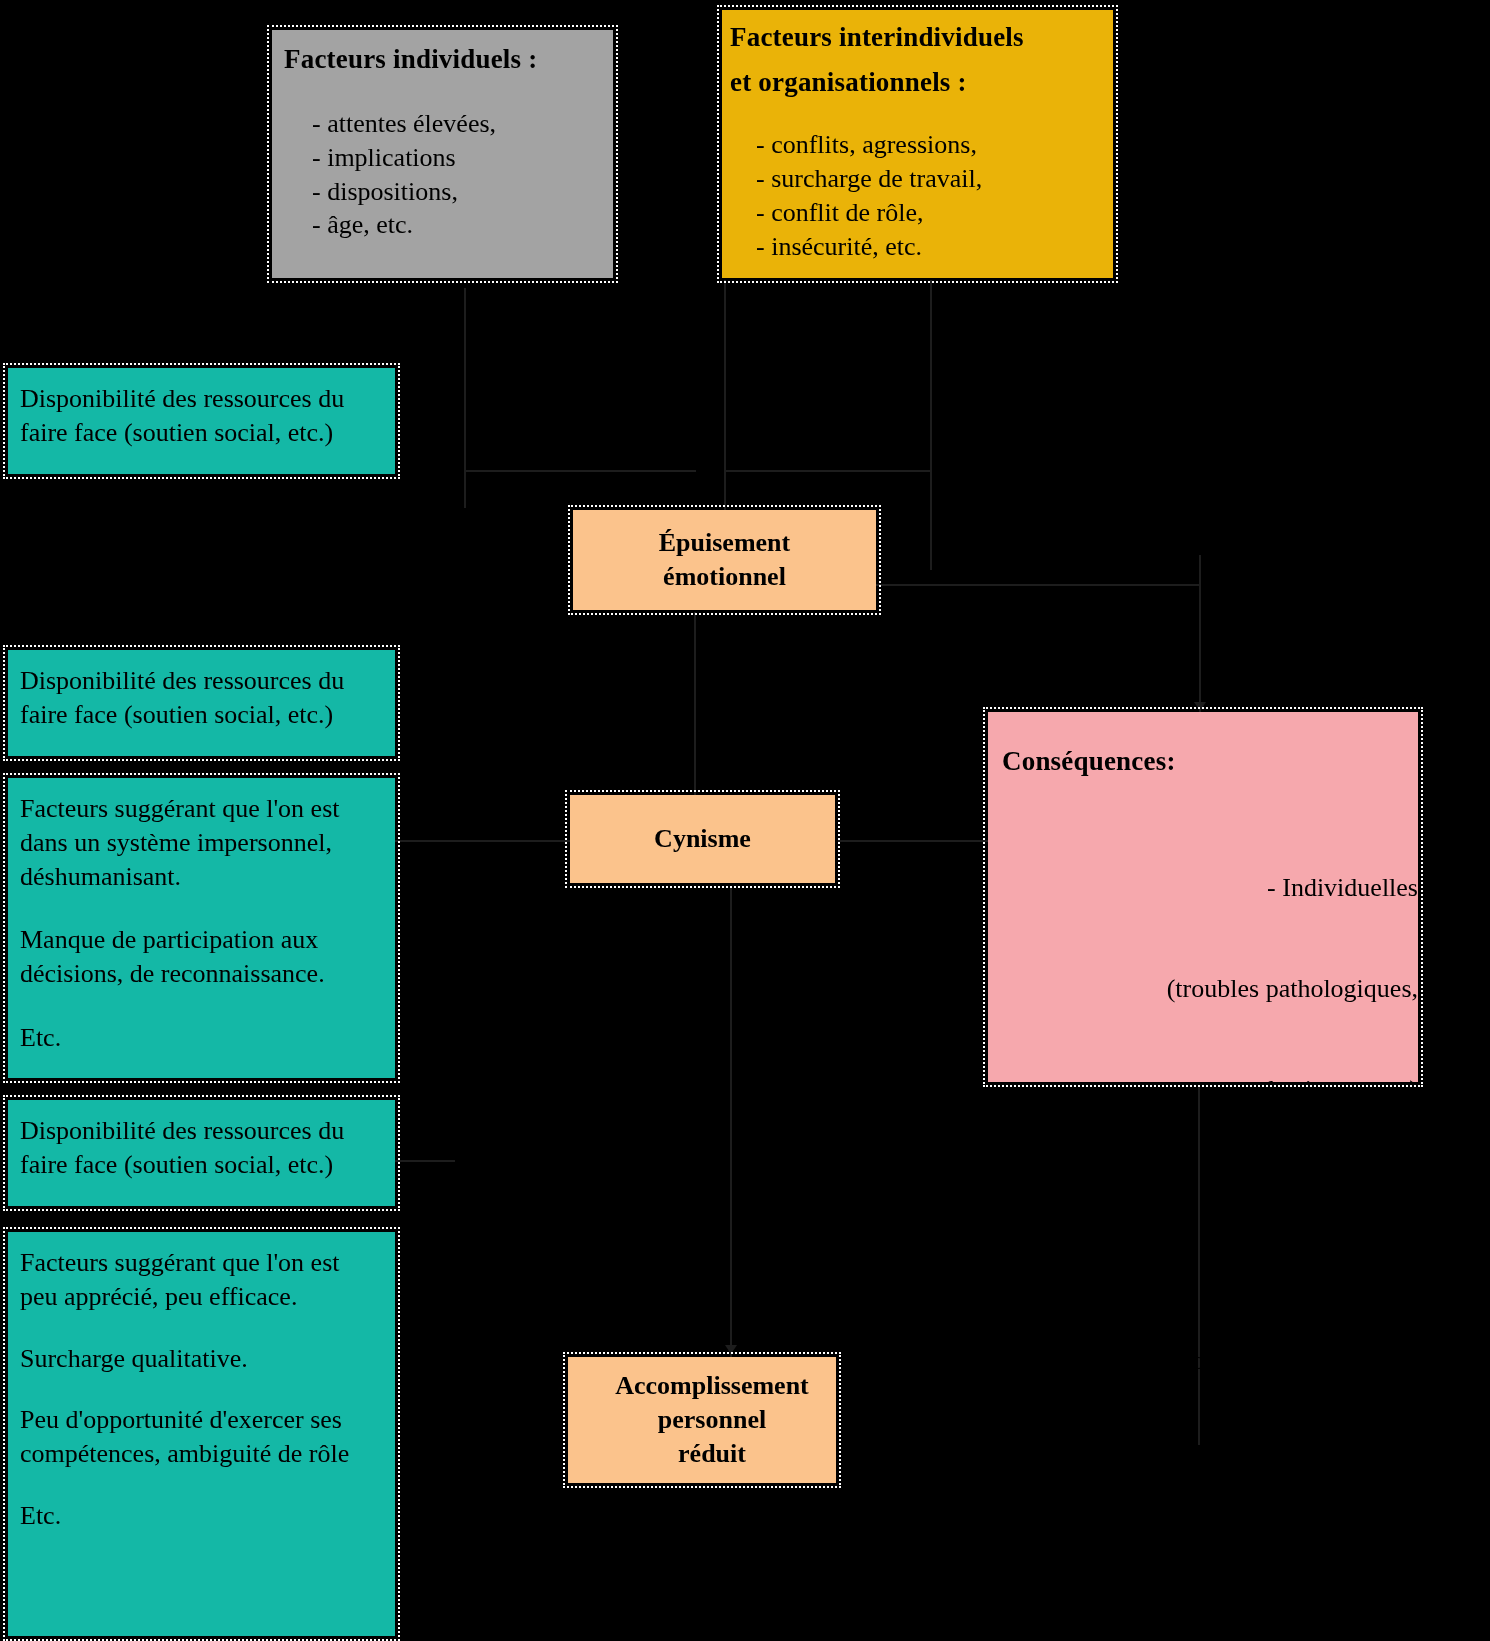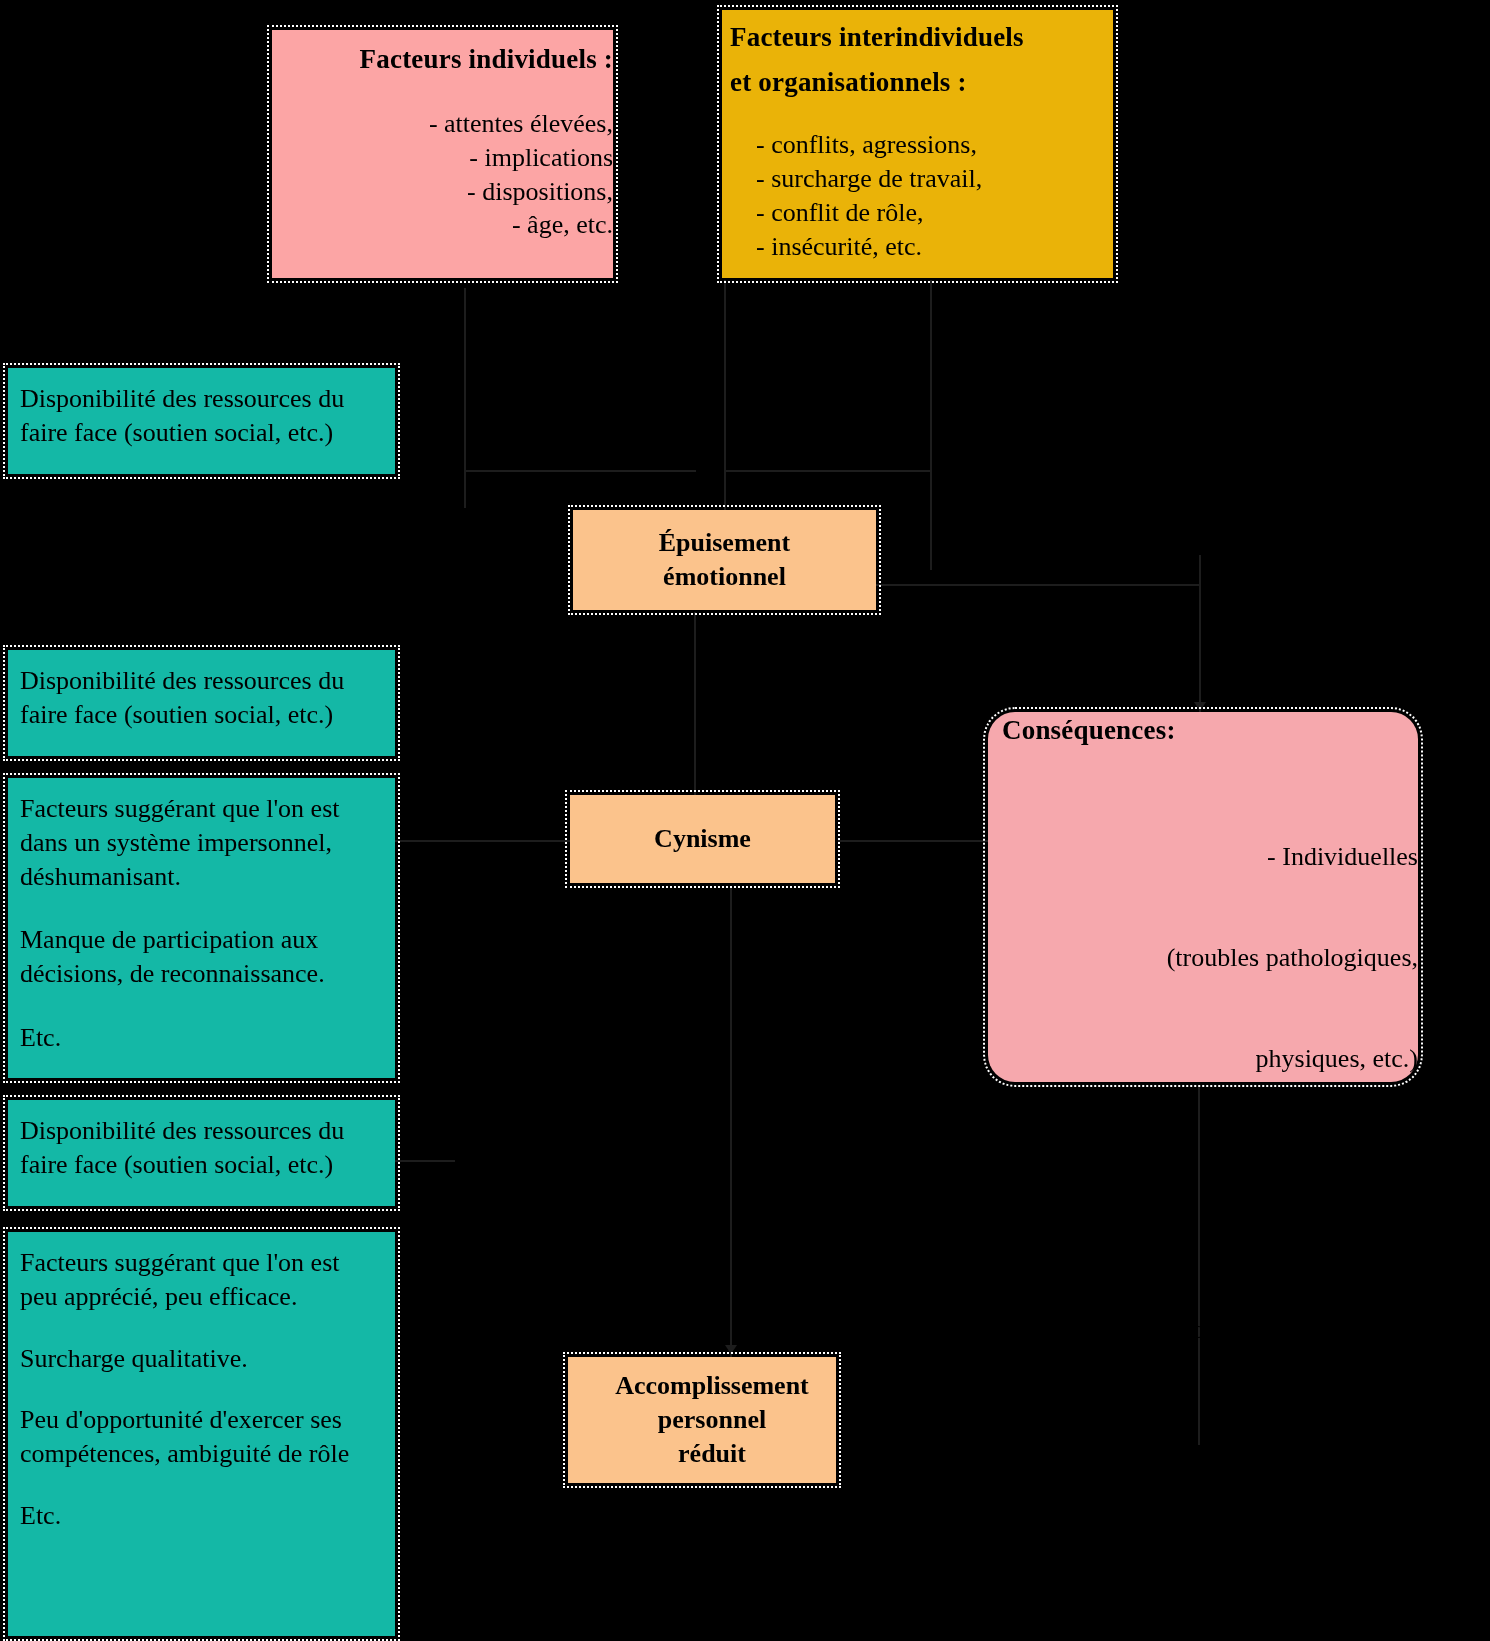--- a/index.html
+++ b/index.html
@@ -16,21 +16,21 @@
   }
   .box{
     position:absolute;
     box-sizing:border-box;
     line-height:1.30;
   }
   .dotted{
     outline:2px dotted #ffffff;
     outline-offset:3px;
   }
-  .green{ background:#fca5a5;text-align:right; }
+  .green{ background:#a3a3a3; }
   .blue { background:#eab308; }
   .yellow{ background:#14b8a6; }
   .orange{ background:#fbc38c; }
   .pink { background:#f6a8ad; }
 
   .title{
     font-weight:bold;
     font-size:27px;
     letter-spacing:.2px;
   }
@@ -160,21 +160,21 @@
   <div class="box orange dotted center-box" style="left:570px;top:795px;width:265px;height:88px;">
     <div class="center-label">Cynisme</div>
   </div>
 
   <div class="box orange dotted center-box" style="left:568px;top:1357px;width:268px;height:126px;padding-left:20px;">
     <div class="center-label">Accomplissement</div>
     <div class="center-label">personnel</div>
     <div class="center-label">réduit</div>
   </div>
 
-  <div class="box pink dotted" style="left:988px;top:712px;width:430px;height:370px;padding:1px 0 0 14px;border-radius:27px;">
+  <div class="box pink dotted" style="left:988px;top:712px;width:430px;height:370px;padding:32px 0 0 14px;">
     <div class="title">Conséquences:</div>
     <ul class="bullets" style="margin-top:24px;margin-left:22px;">
       <li class="item">
         <span class="sub">- Individuelles</span>
         <span class="sub" style="margin-left:38px;">(troubles pathologiques,</span>
         <span class="sub" style="margin-left:38px;">physiques, etc.)</span>
       </li>
       <li class="item">
         <span class="sub">- Interpersonnelles</span>
         <span class="sub" style="margin-left:38px;">(conflits, divorces, etc.)</span>

